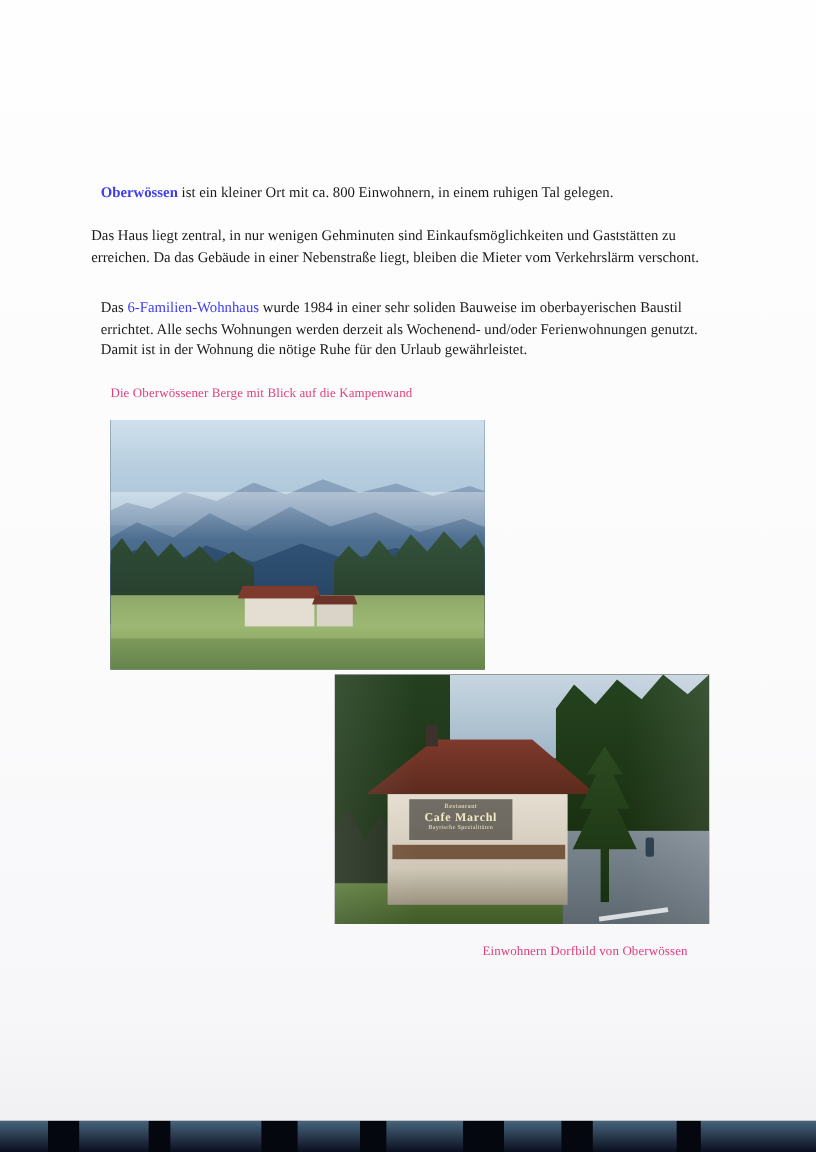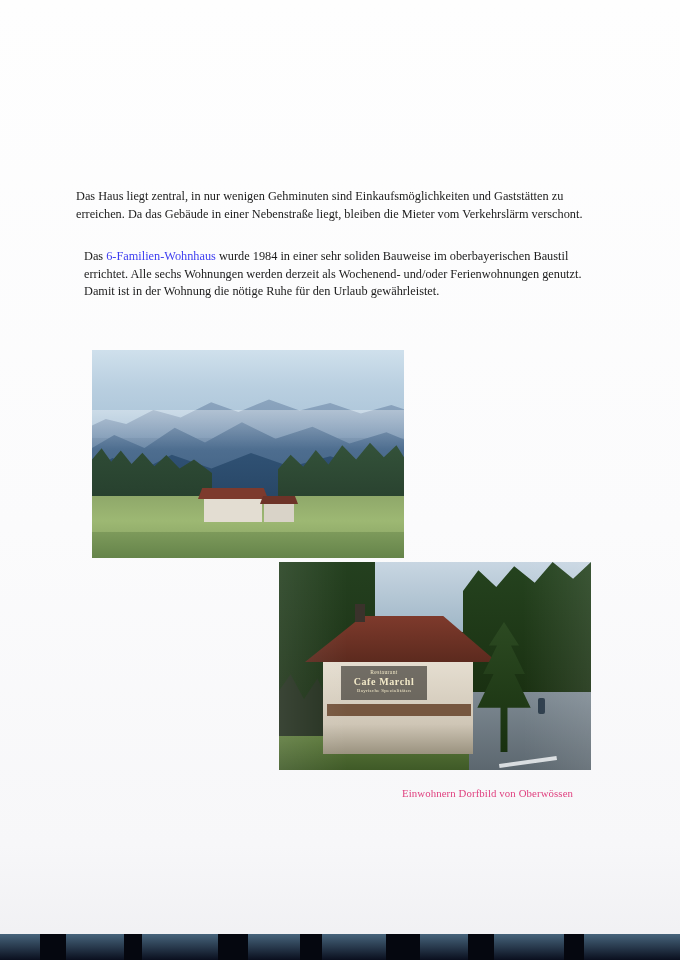--- a/index.html
+++ b/index.html
@@ -235,25 +235,27 @@
     background: linear-gradient(90deg, rgba(255,255,255,.10), rgba(255,255,255,0) 22%, rgba(255,255,255,0) 78%, rgba(255,255,255,.10));
     pointer-events:none;
   }
 </style>
 </head>
 <body>
 
 <div class="page">
   <div class="content">
 
+    <p class="para p1"><span class="hl">Oberwössen</span><span> ist ein kleiner Ort mit ca. 800 Einwohnern, in einem ruhigen Tal gelegen.</span></p>
 
     <p class="para p2">Das Haus liegt zentral, in nur wenigen Gehminuten sind Einkaufsmöglichkeiten und Gaststätten zu erreichen. Da das Gebäude in einer Nebenstraße liegt, bleiben die Mieter vom Verkehrslärm verschont.</p>
 
     <p class="para p3"><span>Das </span><span class="hl2">6-Familien-Wohnhaus</span><span> wurde 1984 in einer sehr soliden Bauweise im oberbayerischen Baustil errichtet. Alle sechs Wohnungen werden derzeit als Wochenend- und/oder Ferienwohnungen genutzt. Damit ist in der Wohnung die nötige Ruhe für den Urlaub gewährleistet.</span></p>
 
+    <div class="caption caption-top">Die Oberwössener Berge mit Blick auf die Kampenwand</div>
 
     <div class="photo1">
       <div class="ph1-sky"></div>
       <div class="ph1-far"></div>
       <div class="ph1-mid"></div>
       <div class="ph1-haze"></div>
       <div class="ph1-near"></div>
       <div class="ph1-trees-l"></div>
       <div class="ph1-trees-r"></div>
       <div class="ph1-field"></div>

